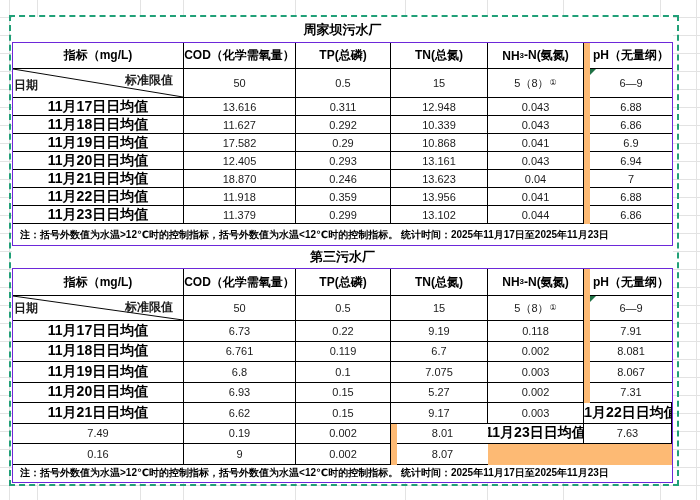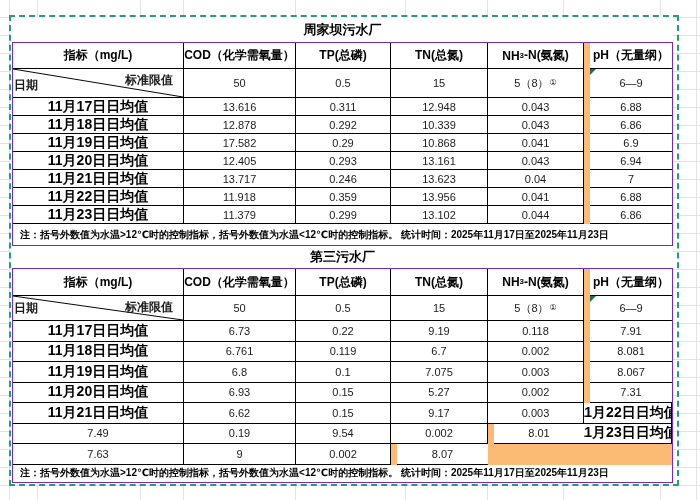--- a/index.html
+++ b/index.html
@@ -88,42 +88,42 @@
         </div>
 
       <div class="c lab">11月17日日均值</div>
       <div class="c">13.616</div>
       <div class="c">0.311</div>
       <div class="c">12.948</div>
       <div class="c">0.043</div>
       <div class="c lc">6.88</div>
 
       <div class="c lab">11月18日日均值</div>
-      <div class="c">12.878</div>
+      <div class="c">11.627</div>
       <div class="c">0.292</div>
       <div class="c">10.339</div>
       <div class="c">0.043</div>
       <div class="c lc">6.86</div>
 
       <div class="c lab">11月19日日均值</div>
       <div class="c">17.582</div>
       <div class="c">0.29</div>
       <div class="c">10.868</div>
       <div class="c">0.041</div>
       <div class="c lc">6.9</div>
 
       <div class="c lab">11月20日日均值</div>
       <div class="c">12.405</div>
       <div class="c">0.293</div>
       <div class="c">13.161</div>
       <div class="c">0.043</div>
       <div class="c lc">6.94</div>
 
       <div class="c lab">11月21日日均值</div>
-      <div class="c">13.717</div>
+      <div class="c">18.870</div>
       <div class="c">0.246</div>
       <div class="c">13.623</div>
       <div class="c">0.04</div>
       <div class="c lc">7</div>
 
       <div class="c lab">11月22日日均值</div>
       <div class="c">11.918</div>
       <div class="c">0.359</div>
       <div class="c">13.956</div>
       <div class="c">0.041</div>
@@ -204,26 +204,26 @@
 
       <div class="c lab">11月21日日均值</div>
       <div class="c">6.62</div>
       <div class="c">0.15</div>
       <div class="c">9.17</div>
       <div class="c">0.003</div>
 
       <div class="c lab">11月22日日均值</div>
       <div class="c">7.49</div>
       <div class="c">0.19</div>
-      <div class="c">9.54</div>
       <div class="c">0.002</div>
       <div class="c lc">8.01</div>
 
       <div class="c lab">11月23日日均值</div>
       <div class="c">7.63</div>
+      <div class="c">0.16</div>
       <div class="c">9</div>
       <div class="c">0.002</div>
       <div class="c lc">8.07</div>
 
       <div class="c note">注：括号外数值为水温&gt;12℃时的控制指标，括号外数值为水温&lt;12℃时的控制指标。 统计时间：2025年11月17日至2025年11月23日</div>
     </div>
   </section>
 
   <div class="marquee"></div>
 </div>

